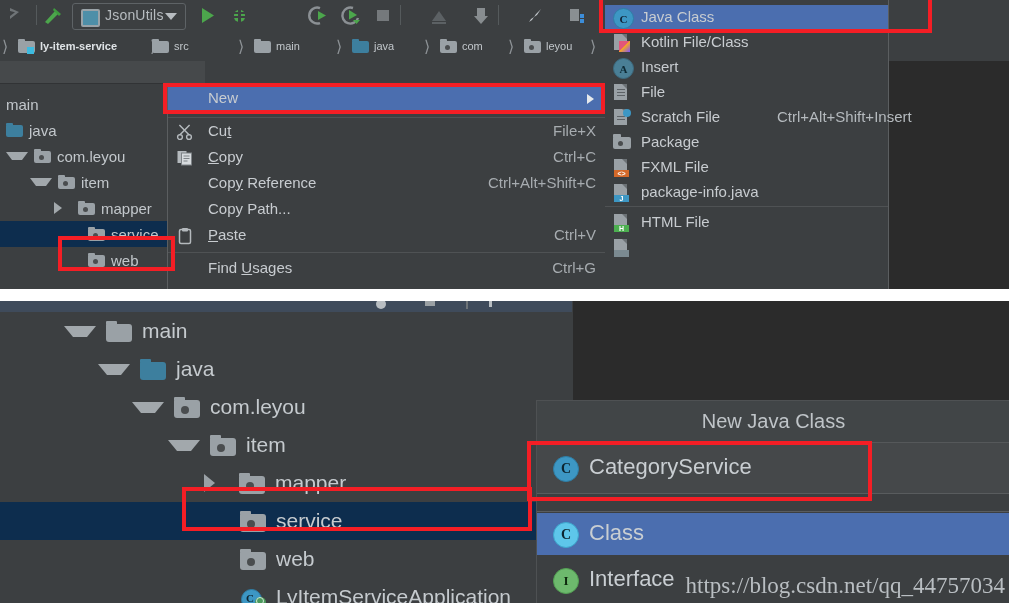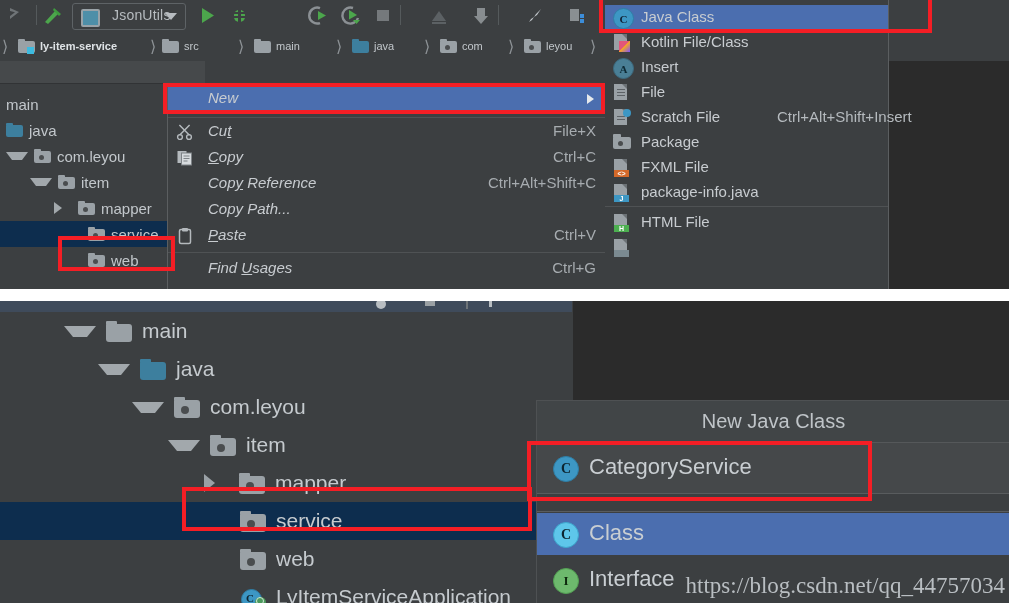--- a/index.html
+++ b/index.html
@@ -14,21 +14,21 @@
   #top-panel{left:0;top:0;width:1009px;height:289px;background:#3c3f41;}
 
   #toolbar{position:absolute;left:0;top:0;width:1009px;height:31px;background:#3c3f41;
            border-bottom:1px solid #2b2b2b;}
   .tb-sep{position:absolute;top:5px;width:1px;height:20px;background:#555a5c;}
   .tb-ico{position:absolute;top:5px;width:22px;height:21px;}
 
   .runcfg{position:absolute;left:72px;top:3px;width:112px;height:25px;
           border:1px solid #5e6366;border-radius:3px;background:#3c3f41;}
   .runcfg .lbl{position:absolute;left:32px;top:3px;font-size:14px;color:#b7bcc0;
-               letter-spacing:.2px;margin-left:7px;}
+               letter-spacing:.2px;}
   .runcfg .sq{position:absolute;left:8px;top:5px;width:15px;height:14px;
               background:#4e8fa8;border:2px solid #9aa3a8;border-radius:2px;}
   .runcfg .dd{position:absolute;right:8px;top:9px;width:0;height:0;
               border-left:6px solid transparent;border-right:6px solid transparent;
               border-top:7px solid #b7bcc0;}
 
   
   #breadcrumb{position:absolute;left:0;top:31px;width:1009px;height:30px;background:#3c3f41;}
   .crumb{position:absolute;top:0;height:30px;display:flex;align-items:center;gap:5px;}
   .crumb .ctext{font-size:11px;color:#c2c7cb;white-space:nowrap;}
@@ -54,21 +54,21 @@
   .tri-down{border-left:6px solid transparent;border-right:6px solid transparent;border-top:8px solid #a2a8ac;}
   .tri-right{border-top:6px solid transparent;border-bottom:6px solid transparent;border-left:8px solid #a2a8ac;}
 
   
   #ctxmenu{position:absolute;left:167px;top:86px;width:438px;height:203px;
            background:#3c3f41;border:1px solid #5b5e60;border-top:none;}
   .mrow{position:absolute;left:0;width:438px;height:26px;display:flex;align-items:center;
         font-size:15px;color:#c8ccd0;}
   .mrow.hl{background:#4b6eaf;}
   .mrow .micon{position:absolute;left:8px;top:4px;width:18px;height:18px;}
-  .mrow .mlabel{position:absolute;left:40px;top:3px;font-style:italic;}
+  .mrow .mlabel{position:absolute;left:40px;top:3px;}
   .mrow .mkey{position:absolute;right:10px;top:3px;color:#a7acb0;}
   .mrow .marrow{position:absolute;right:12px;top:8px;width:0;height:0;
                 border-top:5px solid transparent;border-bottom:5px solid transparent;border-left:7px solid #e6e9ec;}
   .msep{position:absolute;left:0;width:438px;height:1px;background:#4f5254;}
   .u{text-decoration:underline;}
 
   
   #submenu{position:absolute;left:605px;top:0;width:283px;height:289px;background:#3c3f41;
            border-right:1px solid #5b5e60;}
   .srow{position:absolute;left:0;width:283px;height:25px;display:flex;align-items:center;
@@ -202,21 +202,21 @@
 
     <div id="breadcrumb">
       <div class="chev" style="left:2px">⟩</div>
       <div class="crumb bold" style="left:18px">
         <span class="fi fi-grey fi-mod">
             <i></i>
           </span>
         <span class="ctext">ly-item-service</span>
       </div>
       <div class="chev" style="left:150px">⟩</div>
-      <div class="crumb" style="left:162px">
+      <div class="crumb" style="left:152px">
         <span class="fi fi-grey">
             <i></i>
           </span>
         <span class="ctext">src</span>
       </div>
       <div class="chev" style="left:238px">⟩</div>
       <div class="crumb" style="left:254px">
         <span class="fi fi-grey">
             <i></i>
           </span>

